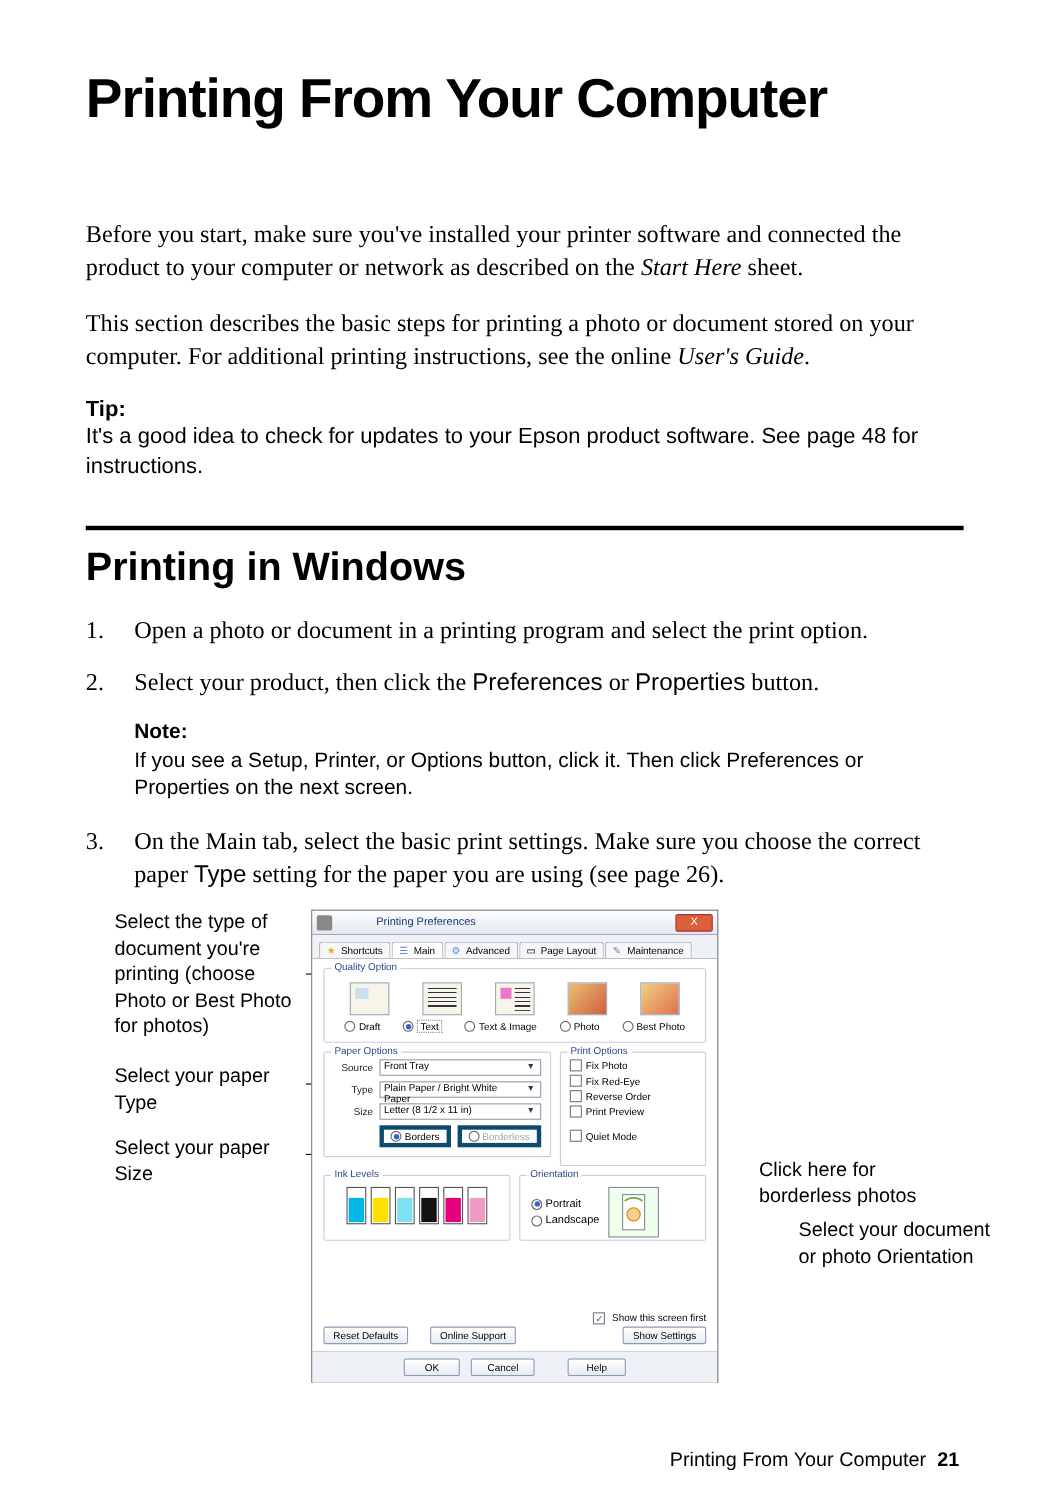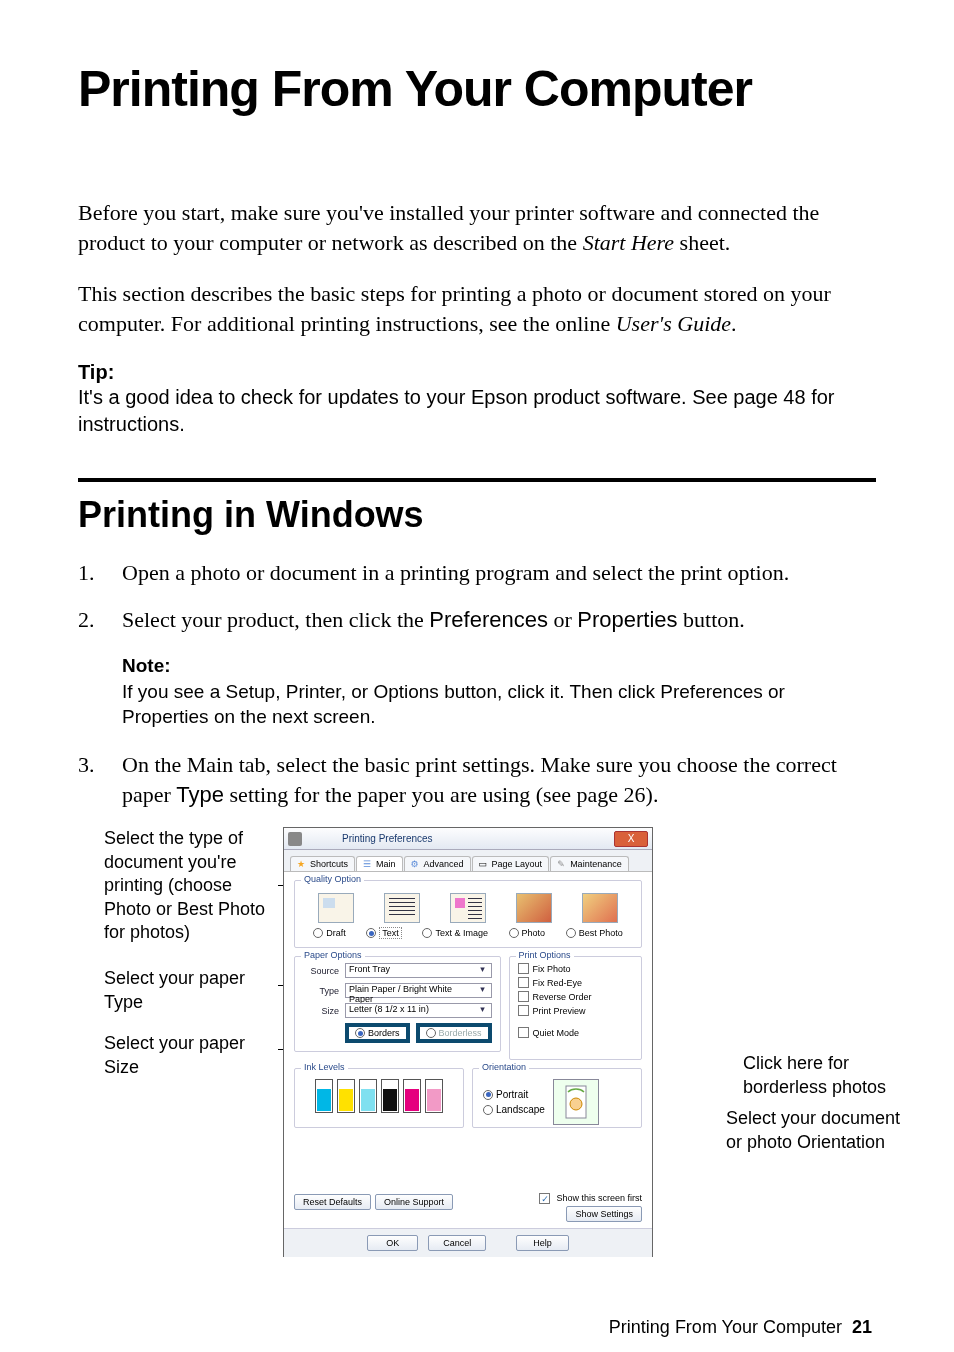--- a/index.html
+++ b/index.html
@@ -17,21 +17,21 @@
   .ol-num { width: 44px; flex: none; }
   .ol-body { flex: 1; }
   .note-block { margin-left: 44px; font-family: Arial, Helvetica, sans-serif; font-size: 19px; line-height: 1.35; margin-bottom: 20px; }
   .note-label { font-weight: 700; }
   .figure-area { position: relative; height: 460px; margin-top: 6px; }
   .callout-left { position: absolute; font-family: Arial, Helvetica, sans-serif; font-size: 18px; line-height: 1.3; text-align: left; }
   .callout-left-1 { left: 26px; top: 0; width: 180px; }
   .callout-left-2 { left: 26px; top: 140px; width: 180px; }
   .callout-left-3 { left: 26px; top: 205px; width: 180px; }
   .callout-right { position: absolute; font-family: Arial, Helvetica, sans-serif; font-size: 18px; line-height: 1.3; }
-  .callout-right-1 { left: 665px; top: 225px; width: 165px; }
+  .callout-right-1 { left: 612px; top: 225px; width: 165px; }
   .callout-right-2 { left: 648px; top: 280px; width: 175px; }
   .lead-line { position: absolute; background: #000; height: 1px; }
   .lead-1 { left: 200px; top: 58px; width: 62px; }
   .lead-2 { left: 200px; top: 158px; width: 62px; }
   .lead-3 { left: 200px; top: 222px; width: 62px; }
 
   
   .dialog { position: absolute; left: 205px; top: 0; width: 370px; height: 430px; border: 1px solid #666; font-family: "Segoe UI", Tahoma, Arial, sans-serif; font-size: 10px; background: #eef1f5; }
   .titlebar { display: flex; align-items: center; height: 22px; background: linear-gradient(#fdfdfe,#e3e9f2); border-bottom: 1px solid #aab; padding: 0 4px; gap: 35px; }
   .titlebar-icon { width: 14px; height: 14px; background: #888; margin-right: 5px; border-radius: 2px; }
@@ -74,21 +74,21 @@
   .seg.disabled { color:#9aa; }
   .ink-row { display:flex; gap:4px; justify-content:center; padding-top:4px; }
   .ink { width:18px; height:34px; border:1px solid #555; background:#fff; position:relative; }
   .ink::after { content:""; position:absolute; left:1px; right:1px; bottom:1px; height:70%; }
   .ink.c::after{background:#00b7e6;} .ink.y::after{background:#ffe100;} .ink.lc::after{background:#7fe0f0;} .ink.bk::after{background:#111;} .ink.m::after{background:#e5007e;} .ink.lm::after{background:#f29ac6;}
   .orient-box { display:flex; gap:8px; align-items:center; padding:4px 2px; }
   .orient-radios { display:flex; flex-direction:column; gap:4px; }
   .orient-preview { width:46px; height:46px; border:1px solid #889; background:#efe; display:flex; align-items:center; justify-content:center; }
   .orient-preview svg { width:36px; height:36px; }
   .btn { border:1px solid #8a9ab5; background:linear-gradient(#fefefe,#e6ebf3); padding:2px 8px; border-radius:2px; font-size:9px; }
-  .bottom-btns { position:absolute; left:10px; bottom:18px; display:flex; gap:4px; }
+  .bottom-btns { position:absolute; left:10px; bottom:6px; display:flex; gap:20px; }
   .bottom-right { position:absolute; right:10px; bottom:24px; display:flex; align-items:flex-start; gap:6px; font-size:9px; }
   .footer-btns { display:flex; justify-content:center; gap:10px; padding:6px 0; border-top:1px solid #ccd; background:#eef1f5; }
 
   .page-footer { text-align:right; font-family: Arial, Helvetica, sans-serif; font-size:18px; margin-top: 30px; padding-right: 4px; }
   .page-footer .num { font-weight:700; }
 </style>
 </head>
 <body>
 
 <div class="page">

